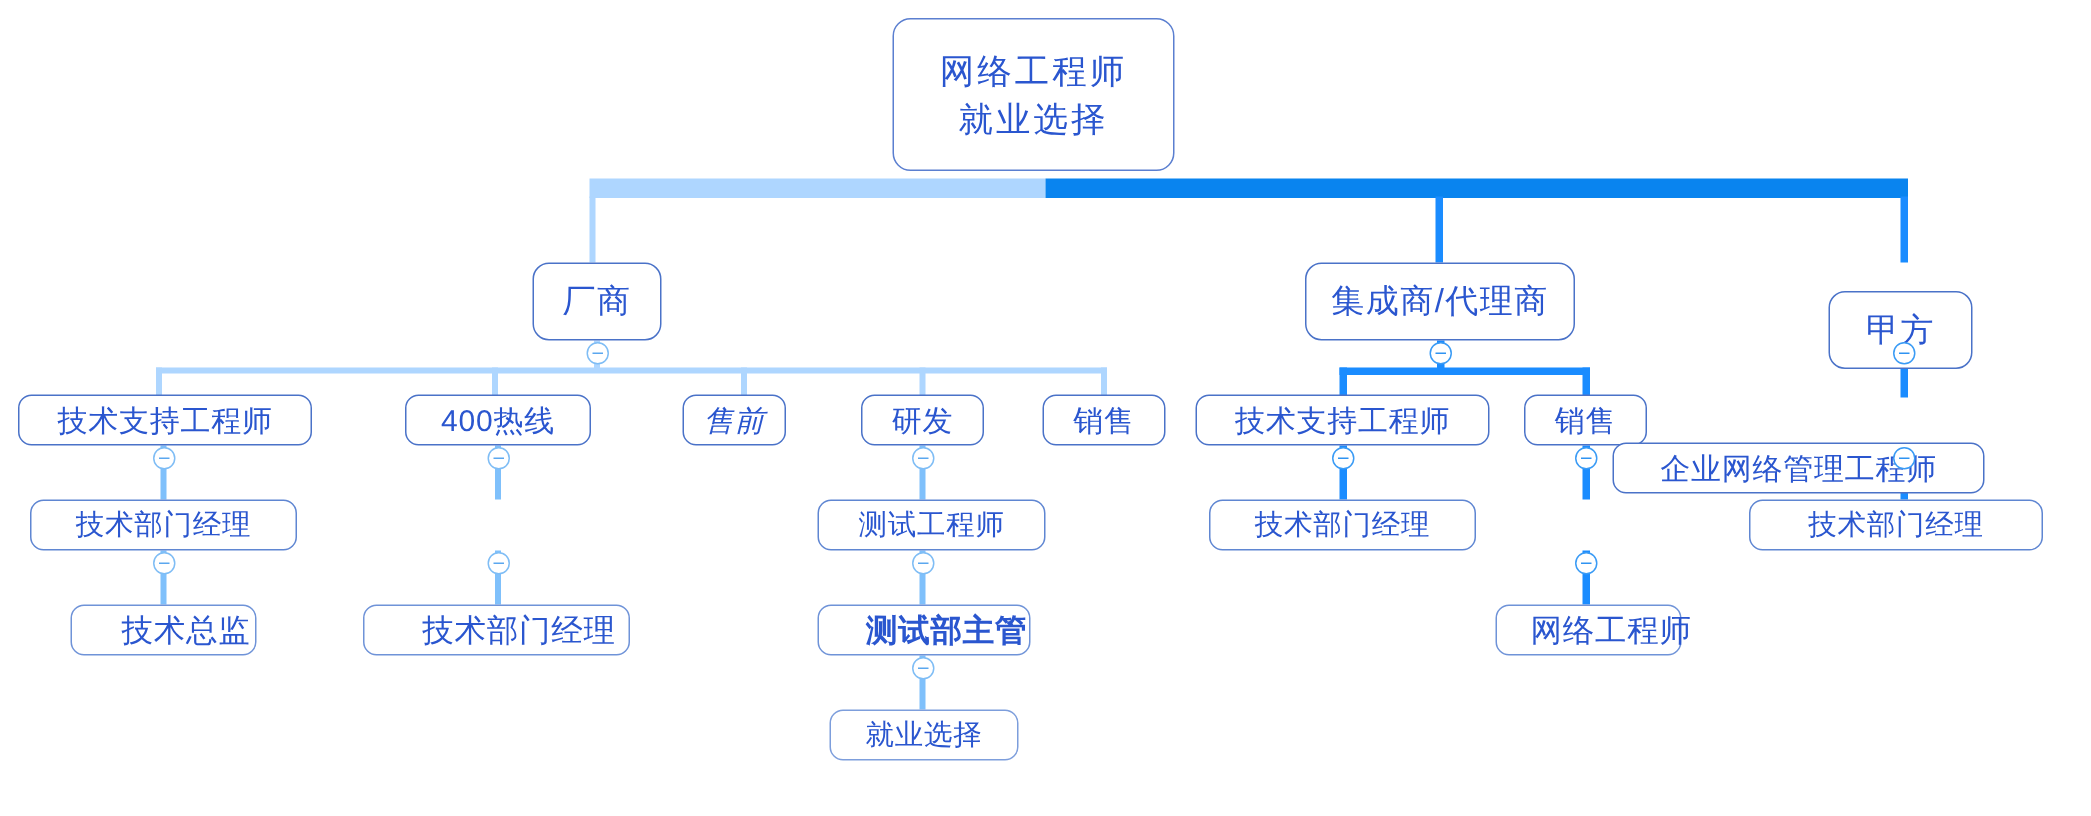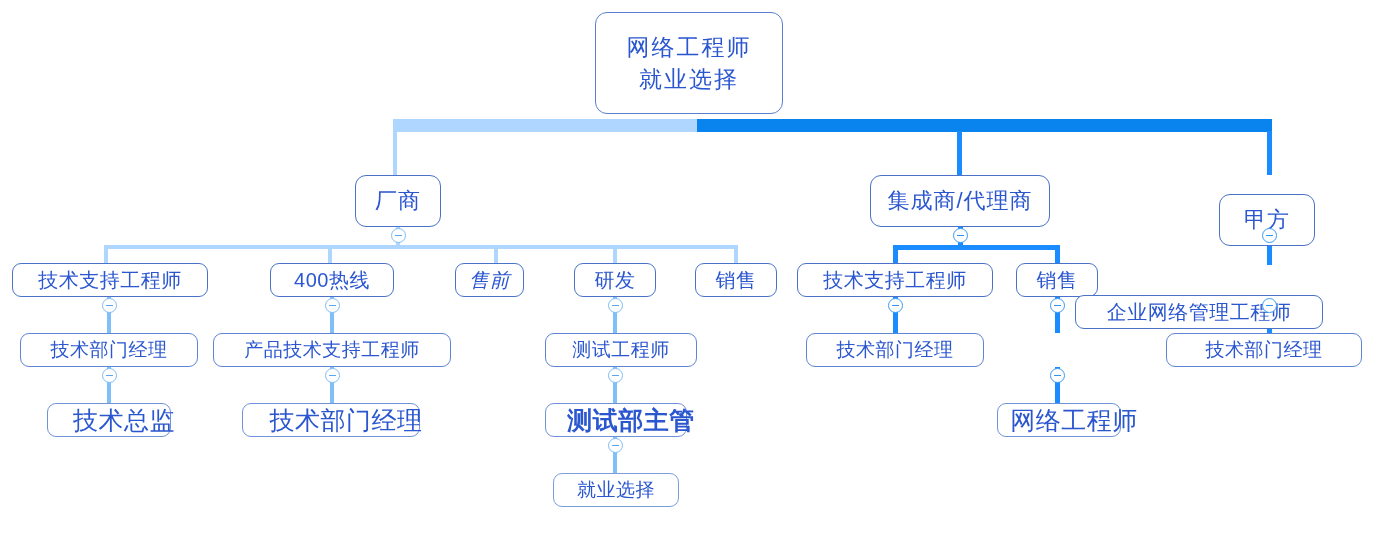--- a/index.html
+++ b/index.html
@@ -48,21 +48,21 @@
   }
   .node.lvl1{
     border-color:#5b7fd0;border-radius:12px;
     font-size:23px;line-height:32px;
     white-space:pre-line;
     letter-spacing:2px;
   }
   .node.lvl2{font-size:22px;border-radius:11px;letter-spacing:1px;}
   .node.lvl3{font-size:20px;}
   .node.lvl4{font-size:19px;border-color:#5f86d2;}
-  .node.lvl5{font-size:25px;border-color:#6f93d8;padding-left:30px;}
+  .node.lvl5{font-size:21px;border-color:#6f93d8;padding-left:30px;}
   .node.lvl6{font-size:19px;border-color:#7d9edc;}
 </style>
 </head>
 <body>
 
 <div id="canvas">
 
   <div class="node lvl1" style="left:595px;top:12px;width:188px;height:102px;text-align:center;">网络工程师
 就业选择</div>
 
@@ -111,21 +111,20 @@
     </div>
   <div class="toggle" style="left:608px;top:298px;">
       <i></i>
     </div>
 
   <div class="conn mid" style="left:107px;top:297px;width:4px;height:36px;"></div>
   <div class="conn mid" style="left:330px;top:297px;width:4px;height:36px;"></div>
   <div class="conn mid" style="left:613px;top:297px;width:4px;height:36px;"></div>
 
   <div class="node lvl4" style="left:20px;top:333px;width:178px;height:34px;">技术部门经理</div>
-  <div class="node lvl4" style="left:213px;top:333px;width:238px;height:34px;">产品技术支持工程师</div>
   <div class="node lvl4" style="left:545px;top:333px;width:152px;height:34px;">测试工程师</div>
 
   <div class="toggle" style="left:102px;top:368px;">
       <i></i>
     </div>
   <div class="toggle" style="left:325px;top:368px;">
       <i></i>
     </div>
   <div class="toggle" style="left:608px;top:368px;">
       <i></i>

